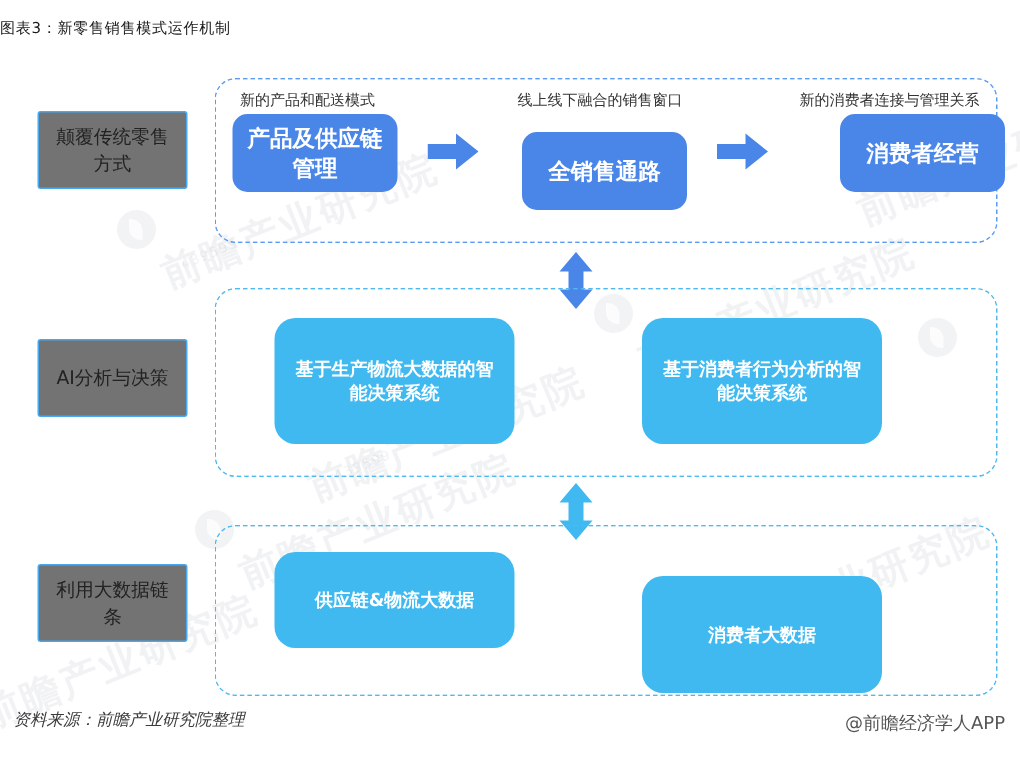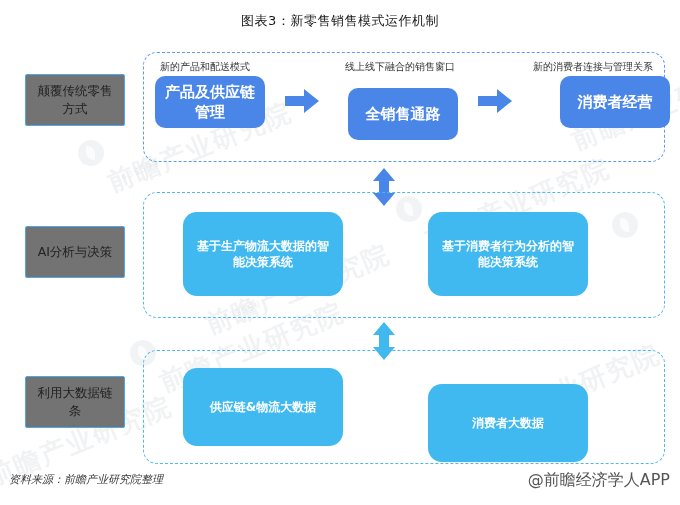--- a/index.html
+++ b/index.html
@@ -19,22 +19,21 @@
     width: 680px;
     height: 505px;
   }
 
   
   .title {
     position: absolute;
     left: 0;
     top: 12px;
     width: 680px;
-    text-align: center;
-    font-size: 13px;
+    font-size: 10px;
     color: #1a1a1a;
     letter-spacing: 0.5px;
   }
 
   
   .wm {
     position: absolute;
     color: rgba(170, 176, 186, 0.16);
     font-size: 26px;
     font-weight: bold;
@@ -153,21 +152,21 @@
     left: 9px;
     bottom: 18px;
     font-size: 11px;
     font-style: italic;
     color: #3a3a3a;
   }
   .footer-app {
     position: absolute;
     right: 10px;
     bottom: 14px;
-    font-size: 16px;
+    font-size: 12px;
     color: #555555;
   }
 </style>
 </head>
 <body>
 
 <div id="canvas">
 
   <div class="wm-logo" style="left:78px; top:140px;"></div>
   <div class="wm" style="left:102px; top:130px;">前瞻产业研究院</div>
@@ -231,19 +230,19 @@
   <div class="node node-sky" style="left:428px; top:212px; width:160px; height:84px;">基于消费者行为分析的智能决策系统</div>
 
   <div class="arrow-updown" style="left:371px; top:322px;">
     <svg viewBox="0 0 26 38" width="26" height="38" aria-hidden="true">
       <polygon points="13,0 24,13 18,13 18,25 24,25 13,38 2,25 8,25 8,13 2,13" fill="#3fb9f0"></polygon>
     </svg>
   </div>
 
   <div class="group sky" style="top:350px; height:114px;"></div>
 
-  <div class="node node-sky" style="left:183px; top:368px; width:160px; height:78px;">供应链&amp;物流大数据</div>
+  <div class="node node-sky" style="left:183px; top:368px; width:160px; height:64px;">供应链&amp;物流大数据</div>
   <div class="node node-sky" style="left:428px; top:368px; width:160px; height:78px;margin-top:16px;">消费者大数据</div>
 
   <div class="footer-src">资料来源：前瞻产业研究院整理</div>
   <div class="footer-app">@前瞻经济学人APP</div>
 
 </div>
 
 </body></html>

